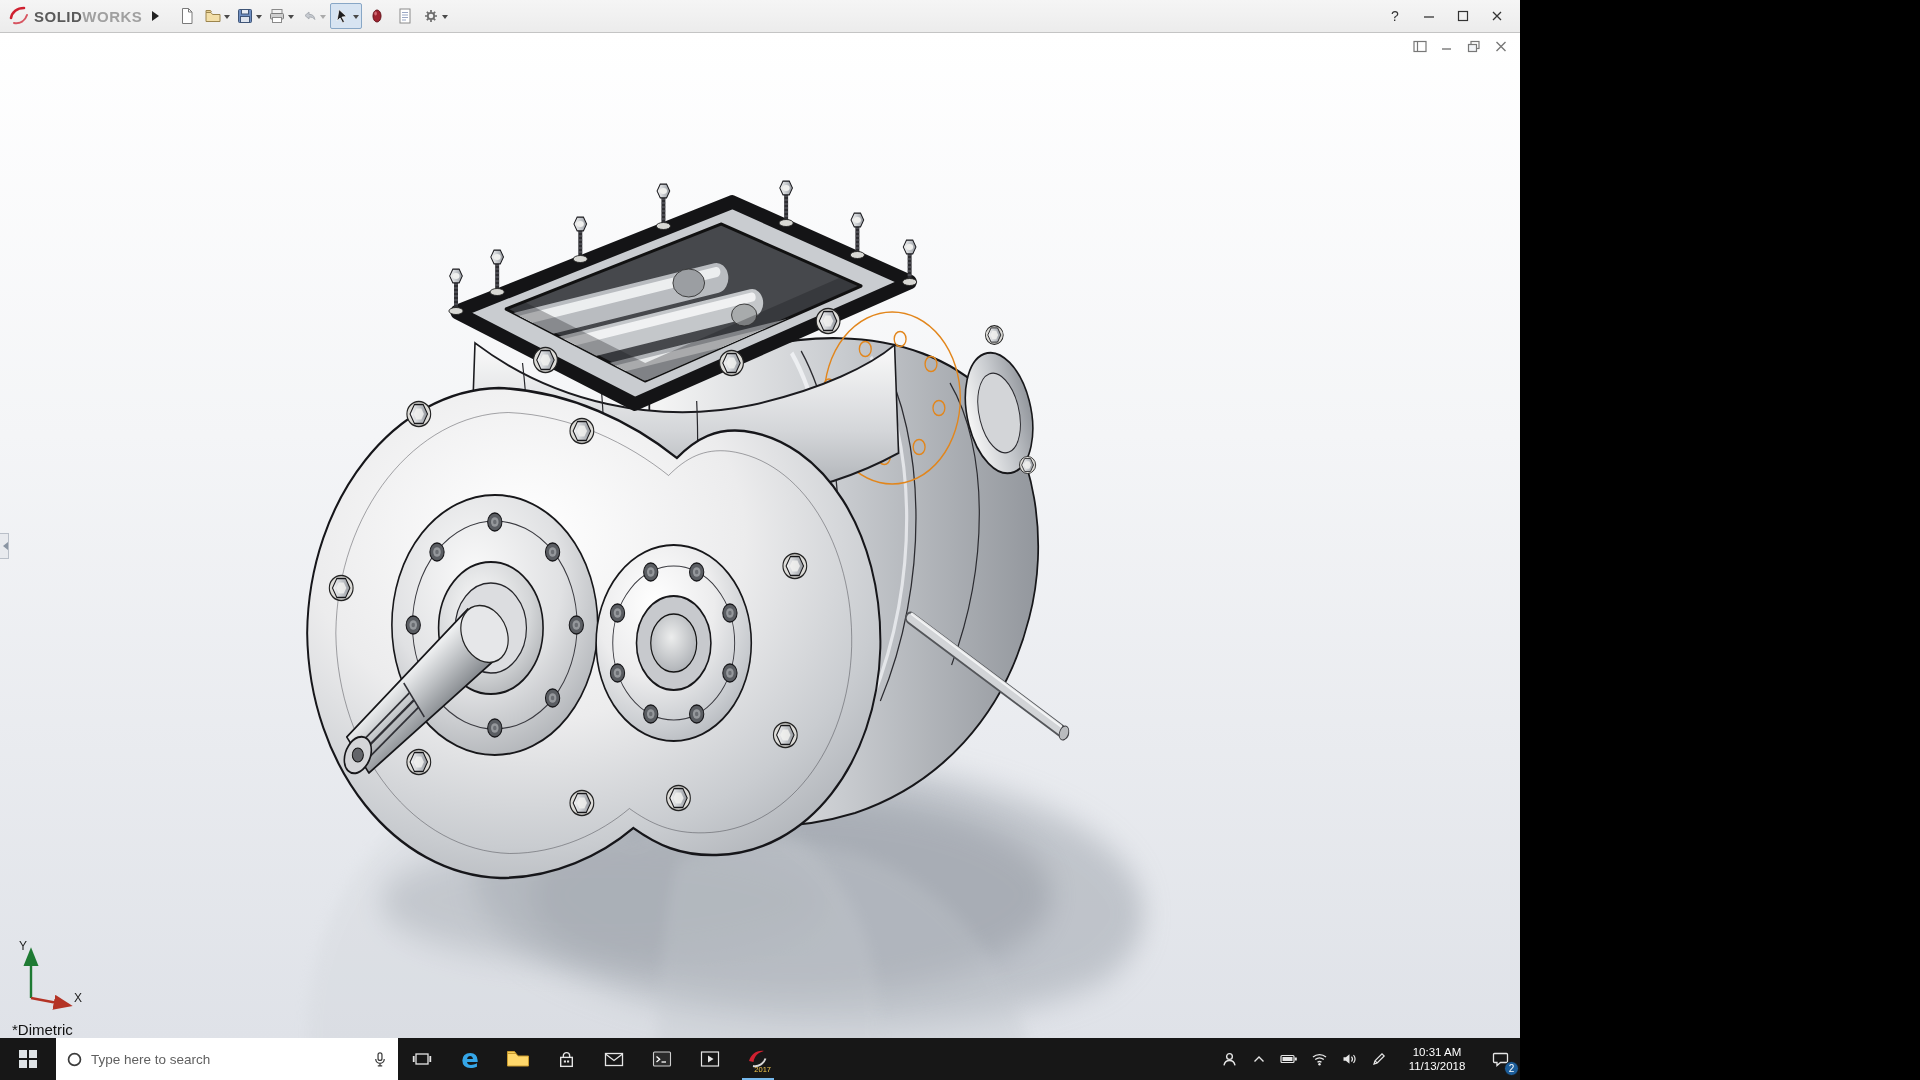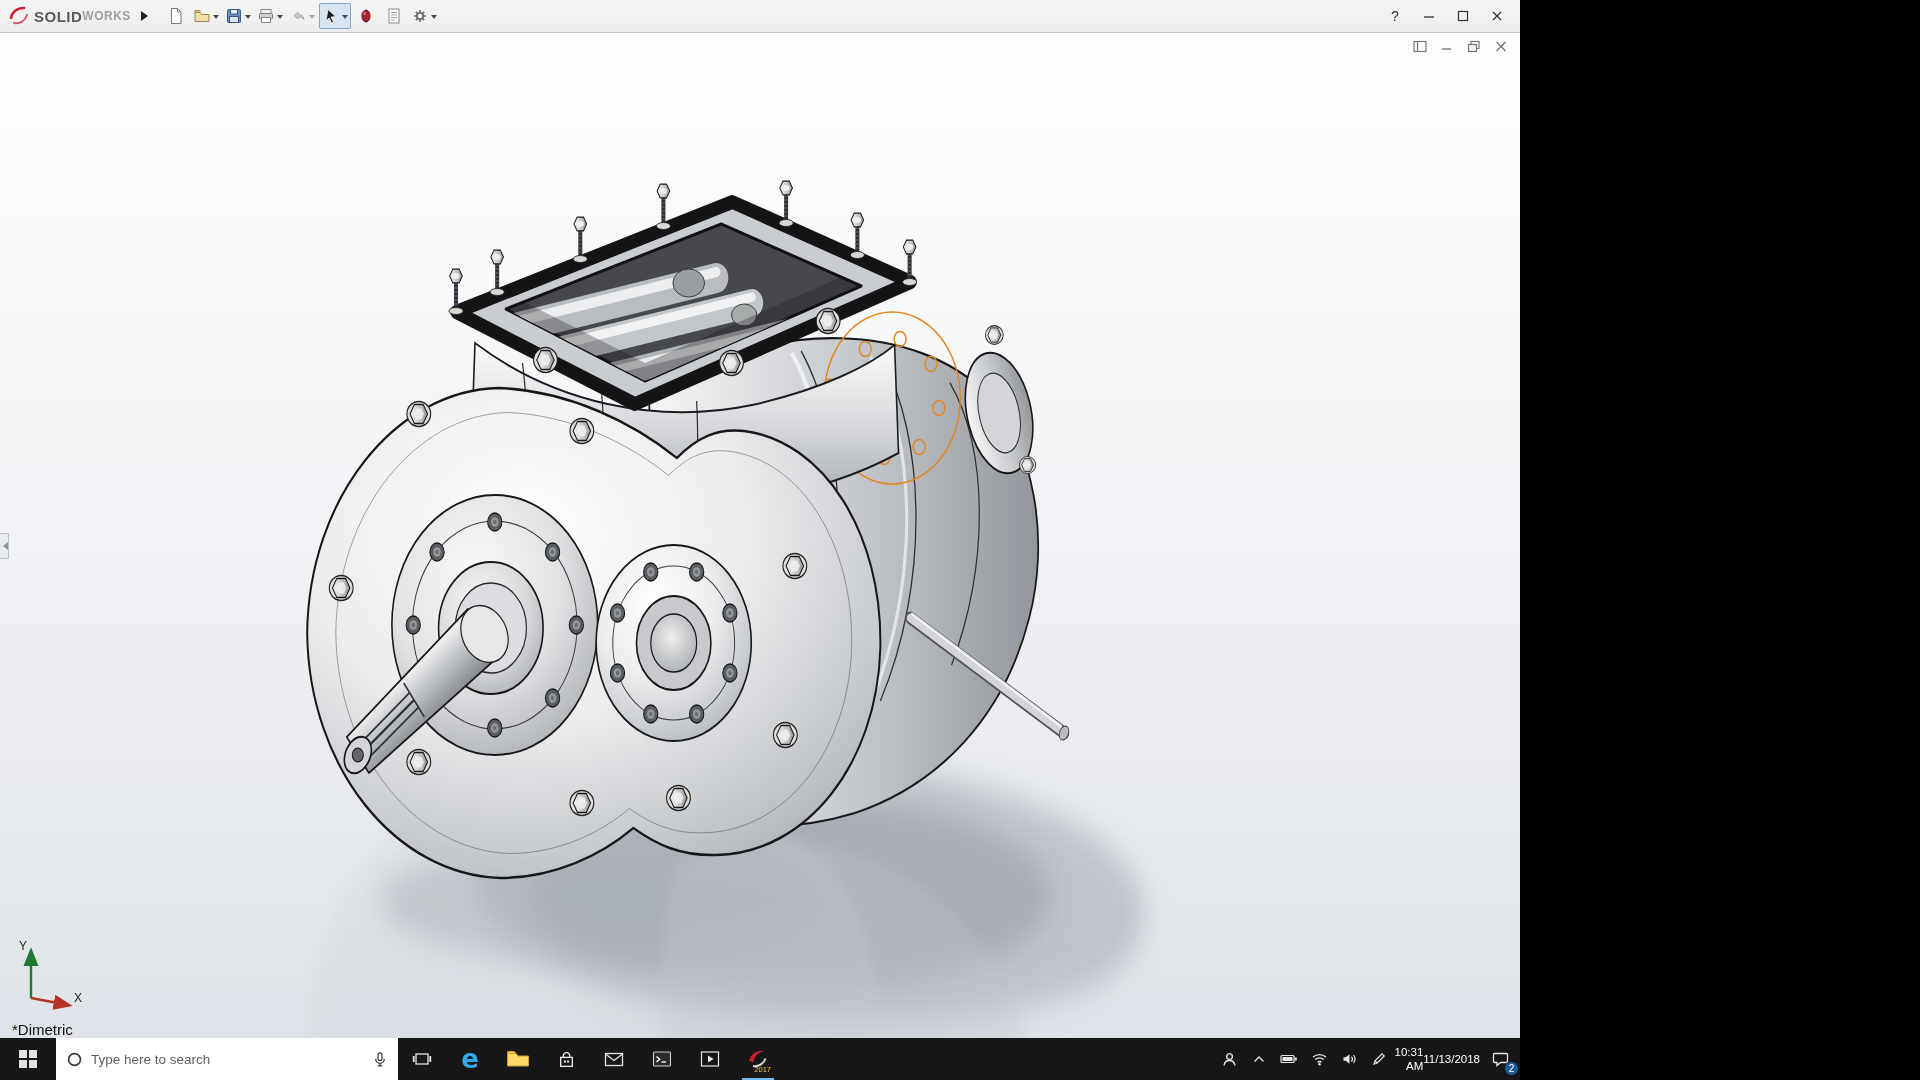--- a/index.html
+++ b/index.html
@@ -6,21 +6,21 @@
   html,body { width:1920px; height:1080px; overflow:hidden; background:#000;
     font-family:"Liberation Sans", sans-serif; }
   .screen { width:1520px; height:1080px; display:flex; flex-direction:column; }
 
   
   .tbar { height:33px; background:linear-gradient(#f5f5f5,#ececec); border-bottom:1px solid #c4c4c4;
     display:flex; align-items:center; position:relative; flex:0 0 33px; }
   .brand { display:flex; align-items:center; padding:0 6px 0 8px; }
   .brand svg { margin-right:4px; }
   .brand .b1 { font-weight:bold; font-size:15px; color:#5a5a5a; letter-spacing:.5px; }
-  .brand .b2 { font-weight:bold; font-size:12px; color:#a0a0a0; letter-spacing:.5px; }
+  .brand .b2 { font-weight:bold; font-size:15px; color:#a0a0a0; letter-spacing:.5px; }
   .flyarrow { width:0; height:0; border:5px solid transparent; border-left:7px solid #222; margin:0 10px 0 4px; }
   .toolbar { display:flex; align-items:center; gap:2px; }
   .btn { height:26px; min-width:26px; display:flex; align-items:center; justify-content:center;
     border-radius:2px; padding:0 2px; }
   .btn.sel { background:#d7e4f2; border:1px solid #88a7c6; }
   .drop { width:0; height:0; border:3.5px solid transparent; border-top:4.5px solid #4a4a4a; margin-left:2px; margin-top:4px; }
   .drop.dim { border-top-color:#aaa; }
   .wtitle { position:absolute; left:0; right:0; text-align:center; font-size:12px; color:#111; pointer-events:none; }
   .wctrl { margin-left:auto; display:flex; align-items:center; gap:4px; padding-right:8px; }
   .wc { width:30px; height:24px; display:flex; align-items:center; justify-content:center; color:#333; font-size:14px; }
@@ -43,22 +43,22 @@
   .winlogo { display:grid; grid-template-columns:8px 8px; grid-template-rows:8px 8px; gap:1.5px; }
   .winlogo span { background:#dfe3e6; }
   .searchbox { width:342px; background:#ffffff; display:flex; align-items:center; padding:0 10px; gap:8px; }
   .searchbox input { flex:1; border:none; outline:none; font-size:13.5px; color:#b91c1c; background:transparent;
     font-family:"Liberation Sans", sans-serif; }
   .searchbox input::placeholder { color:#5f5f5f; }
   .edge-e { font-size:26px; font-weight:bold; color:#35a6e8; font-family:"DejaVu Sans", sans-serif; line-height:1; }
   .sw-active::after { content:""; position:absolute; left:8px; right:8px; bottom:0; height:2px; background:#76b9ed; }
   .tray { margin-left:auto; display:flex; align-items:stretch; }
   .tr-ic { width:30px; display:flex; align-items:center; justify-content:center; position:relative; }
-  .clock { width:86px; display:flex; flex-direction:row; align-items:center; justify-content:center;
-    font-size:11.5px; line-height:14px; color:#fff;text-align:right; }
+  .clock { width:86px; display:flex; flex-direction:column; align-items:center; justify-content:center;
+    font-size:11.5px; line-height:14px; color:#fff; }
   .badge { position:absolute; right:1px; bottom:4px; min-width:15px; height:15px; border-radius:8px;
     background:#1c5d99; border:1px solid #171717; color:#fff; font-size:10px; display:flex;
     align-items:center; justify-content:center; padding:0 2px; }
 </style>
 </head>
 <body>
 
 <div class="screen">
 
   <header class="tbar">

